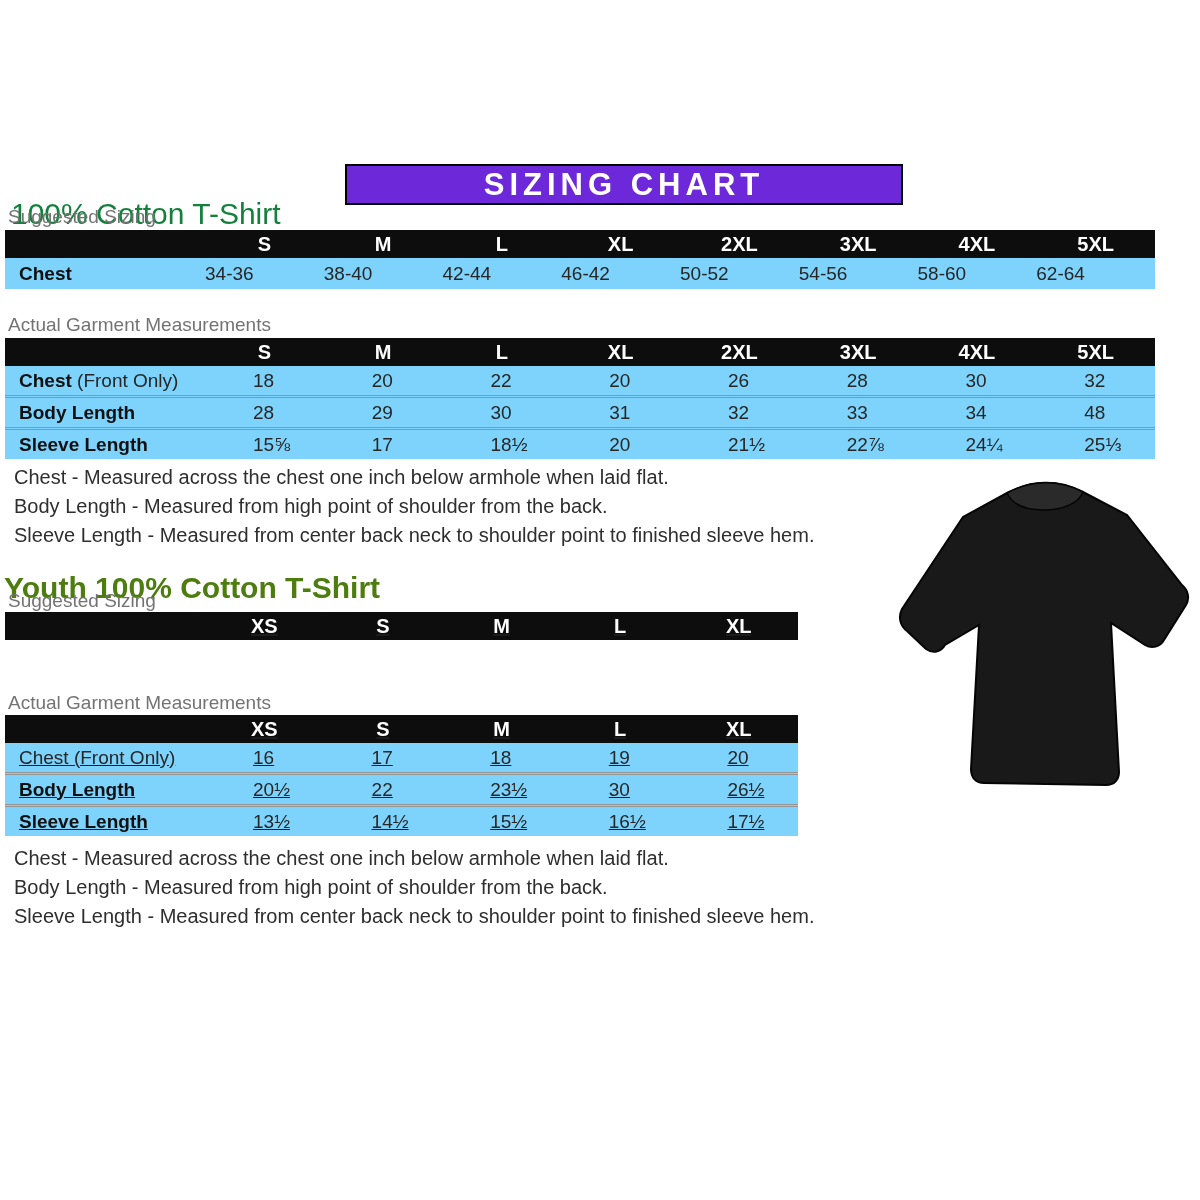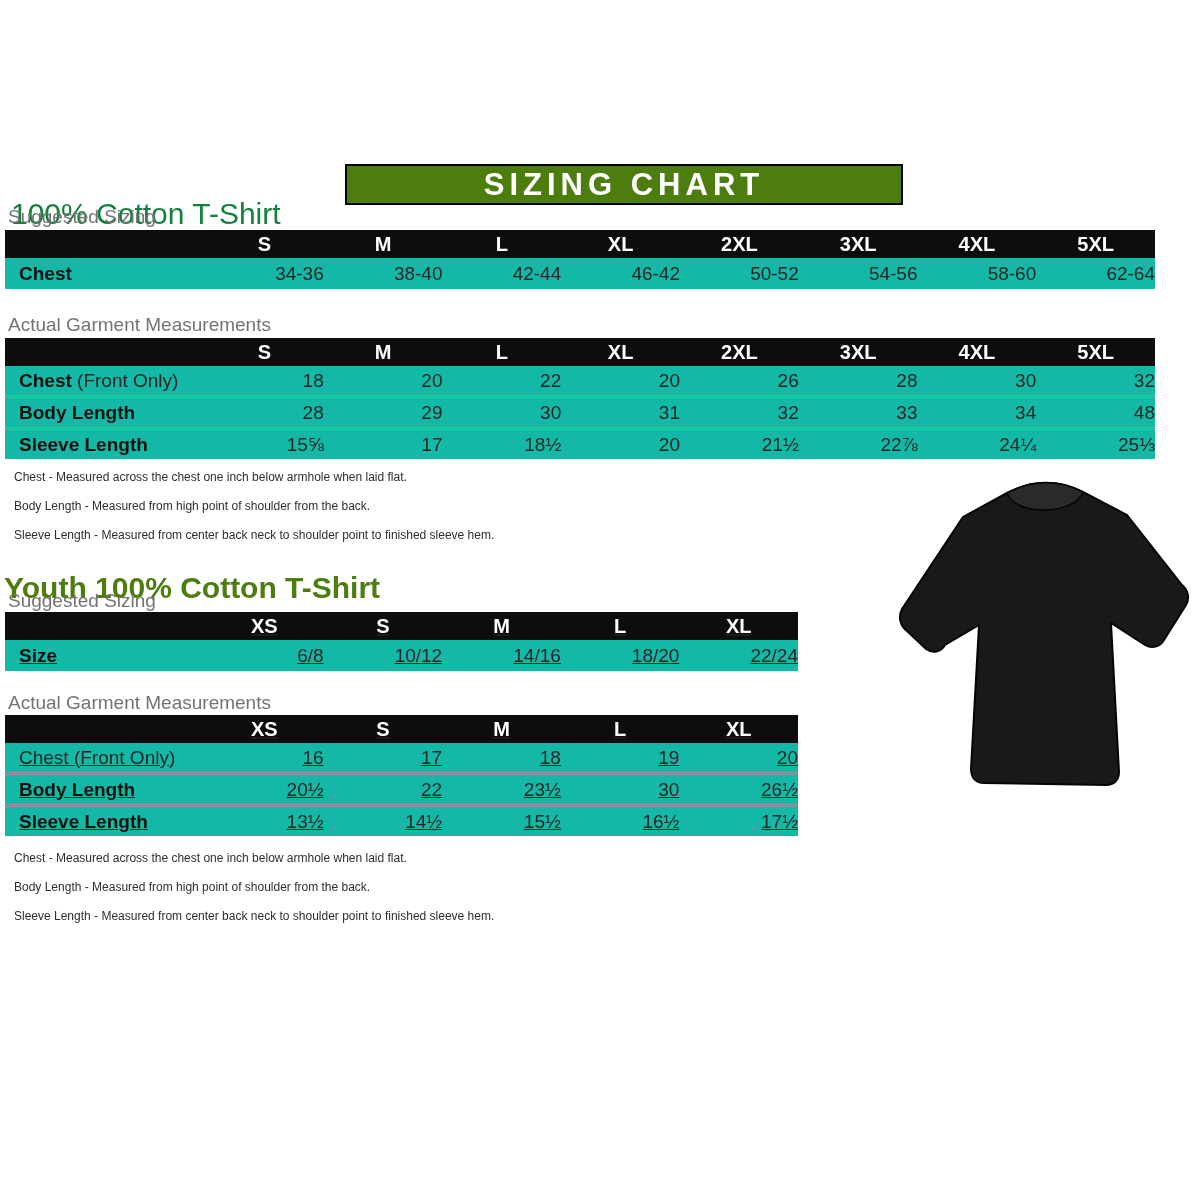--- a/index.html
+++ b/index.html
@@ -3,49 +3,49 @@
 <meta charset="utf-8">
 <style>
   html,body{margin:0;padding:0;background:#ffffff;}
   body{width:1200px;height:1200px;position:relative;overflow:hidden;
        font-family:"Liberation Sans",sans-serif;color:#1c1c1c;}
   .abs{position:absolute;}
 
   
   .main-title{left:11px;top:177px;font-size:30px;font-weight:400;color:#15803d;}
   .youth-title{left:4px;top:546px;font-size:30px;font-weight:700;color:#4d7c0f;}
-  .banner{left:345px;top:164px;width:558px;height:41px;background:#4d7c0f;
+  .banner{left:345px;top:164px;width:558px;height:41px;background:#6d28d9;
           border:2px solid #000;box-sizing:border-box;display:flex;
           align-items:center;justify-content:center;}
   .banner span{color:#ffffff;font-weight:700;font-size:31px;letter-spacing:5px;}
   .sec-label{font-size:19px;color:#737373;}
   #sug1{left:8px;top:206px;}
   #aml1{left:8px;top:314px;}
   #sug2{left:8px;top:590px;}
   #aml2{left:8px;top:692px;}
 
   
   .tbl{box-sizing:border-box;}
   #adult-sug{left:5px;top:230px;width:1150px;}
   #adult-act{left:5px;top:338px;width:1150px;}
   #youth-sug{left:5px;top:612px;width:793px;}
   #youth-act{left:5px;top:715px;width:793px;}
   .thead{display:grid;background:#0d0d0d;height:28px;align-items:center;}
   .cols8{grid-template-columns:200px repeat(8,1fr);}
   .cols5{grid-template-columns:200px repeat(5,1fr);text-decoration:underline;}
   .hcell{color:#fff;font-weight:700;font-size:20px;text-align:center;line-height:1;}
-  .trow{display:grid;align-items:center;height:31px;background:#14b8a6;}
+  .trow{display:grid;align-items:center;height:31px;background:#7dd3fc;}
   .actual .trow{height:29px;border-bottom:3px double #949494;gap:48px;}
   .actual .trow:last-child{border-bottom:none;}
-  .cell{font-size:19px;text-align:right;color:#262626;}
+  .cell{font-size:19px;text-align:left;color:#262626;}
   .cell.lbl{text-align:left;padding-left:14px;}
   .bold{font-weight:700;color:#101010;}
 
   
-  .notes{font-size:12px;color:#2e2e2e;line-height:29px;}
+  .notes{font-size:20px;color:#2e2e2e;line-height:29px;}
   #notes1{left:14px;top:463px;}
   #notes2{left:14px;top:844px;}
 
   
   .tshirt{left:893px;top:477px;width:302px;height:330px;}
 </style>
 </head>
 <body>
 
 <div>
@@ -140,28 +140,20 @@
 
   <div class="abs tbl" id="youth-sug">
     <div class="thead cols5">
       <div class="hcell"></div>
       <div class="hcell">XS</div>
       <div class="hcell">S</div>
       <div class="hcell">M</div>
       <div class="hcell">L</div>
       <div class="hcell">XL</div>
     </div>
-    <div class="trow cols5">
-      <div class="cell lbl bold">Size</div>
-      <div class="cell">6/8</div>
-      <div class="cell">10/12</div>
-      <div class="cell">14/16</div>
-      <div class="cell">18/20</div>
-      <div class="cell">22/24</div>
-    </div>
   </div>
 
   <div class="abs sec-label" id="aml2">Actual Garment Measurements</div>
   <div class="abs tbl actual" id="youth-act">
     <div class="thead cols5">
       <div class="hcell"></div>
       <div class="hcell">XS</div>
       <div class="hcell">S</div>
       <div class="hcell">M</div>
       <div class="hcell">L</div>

